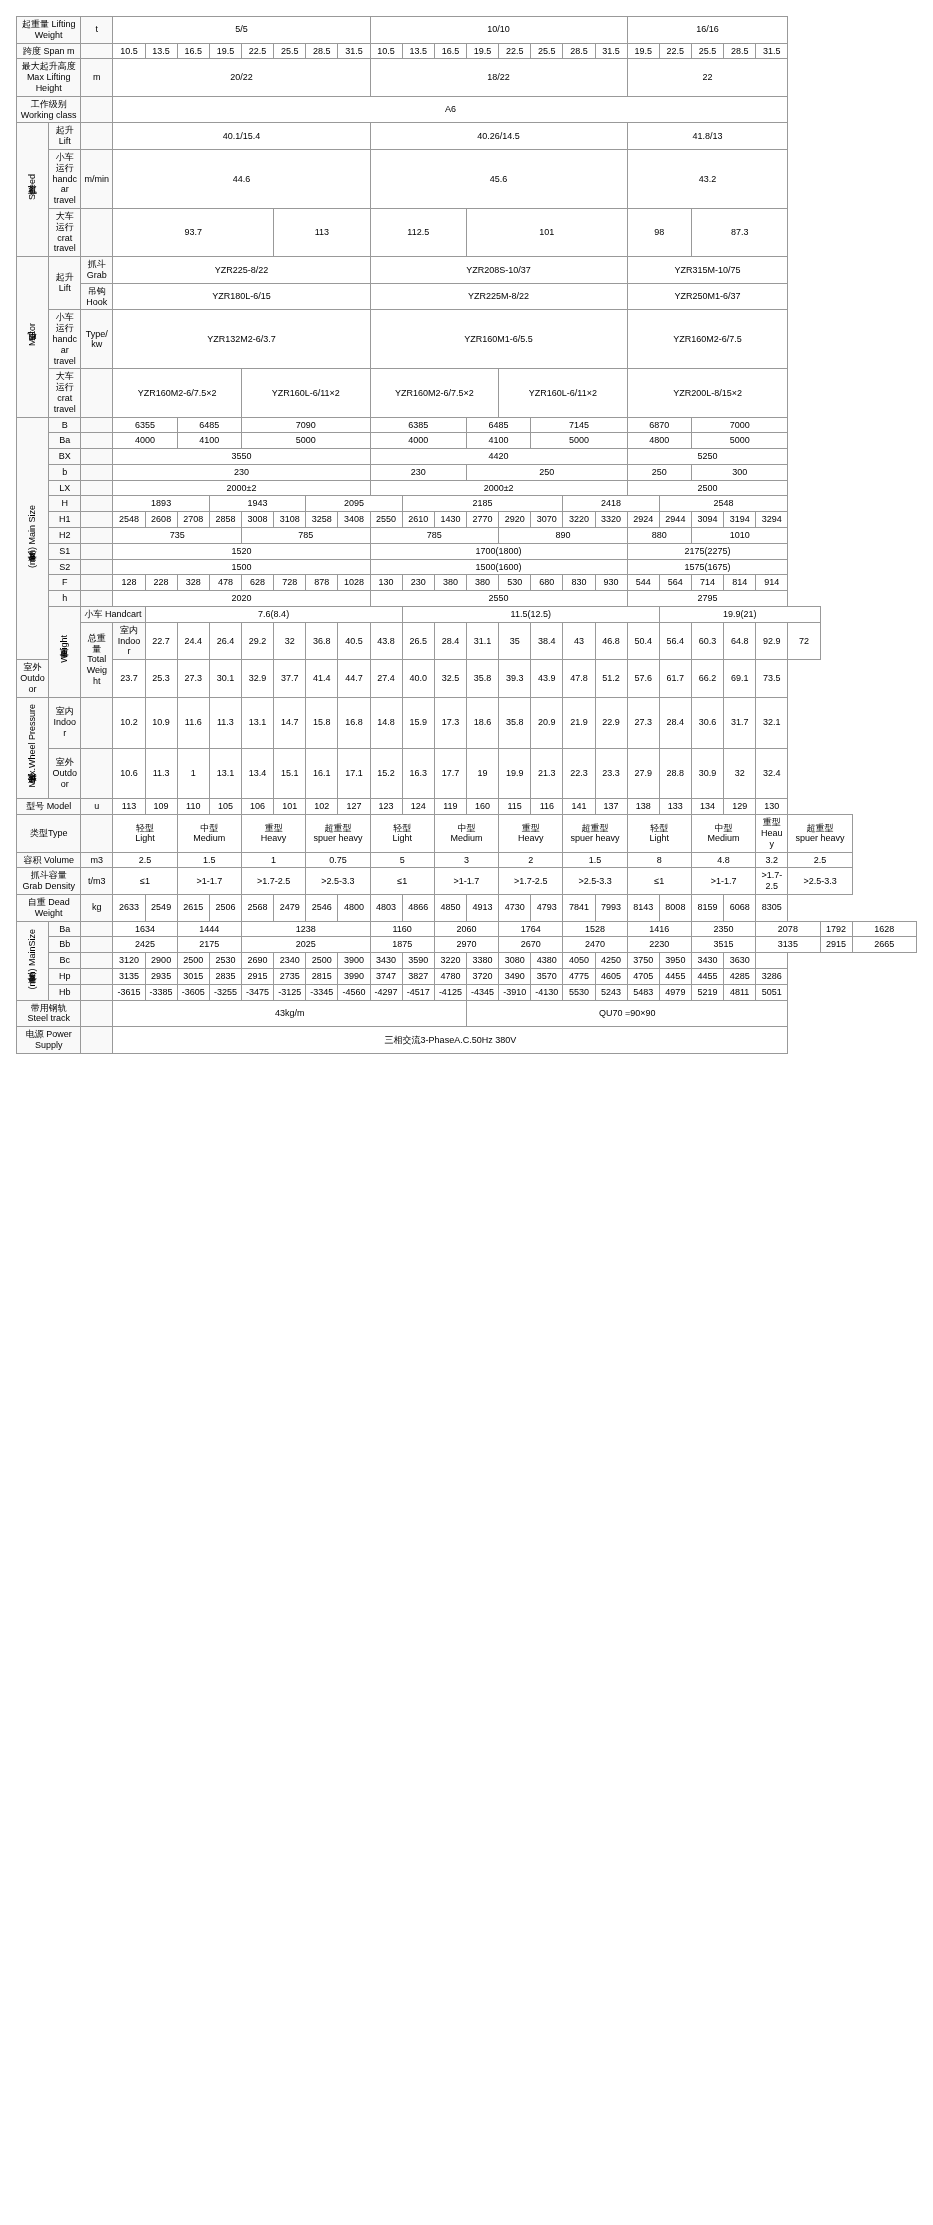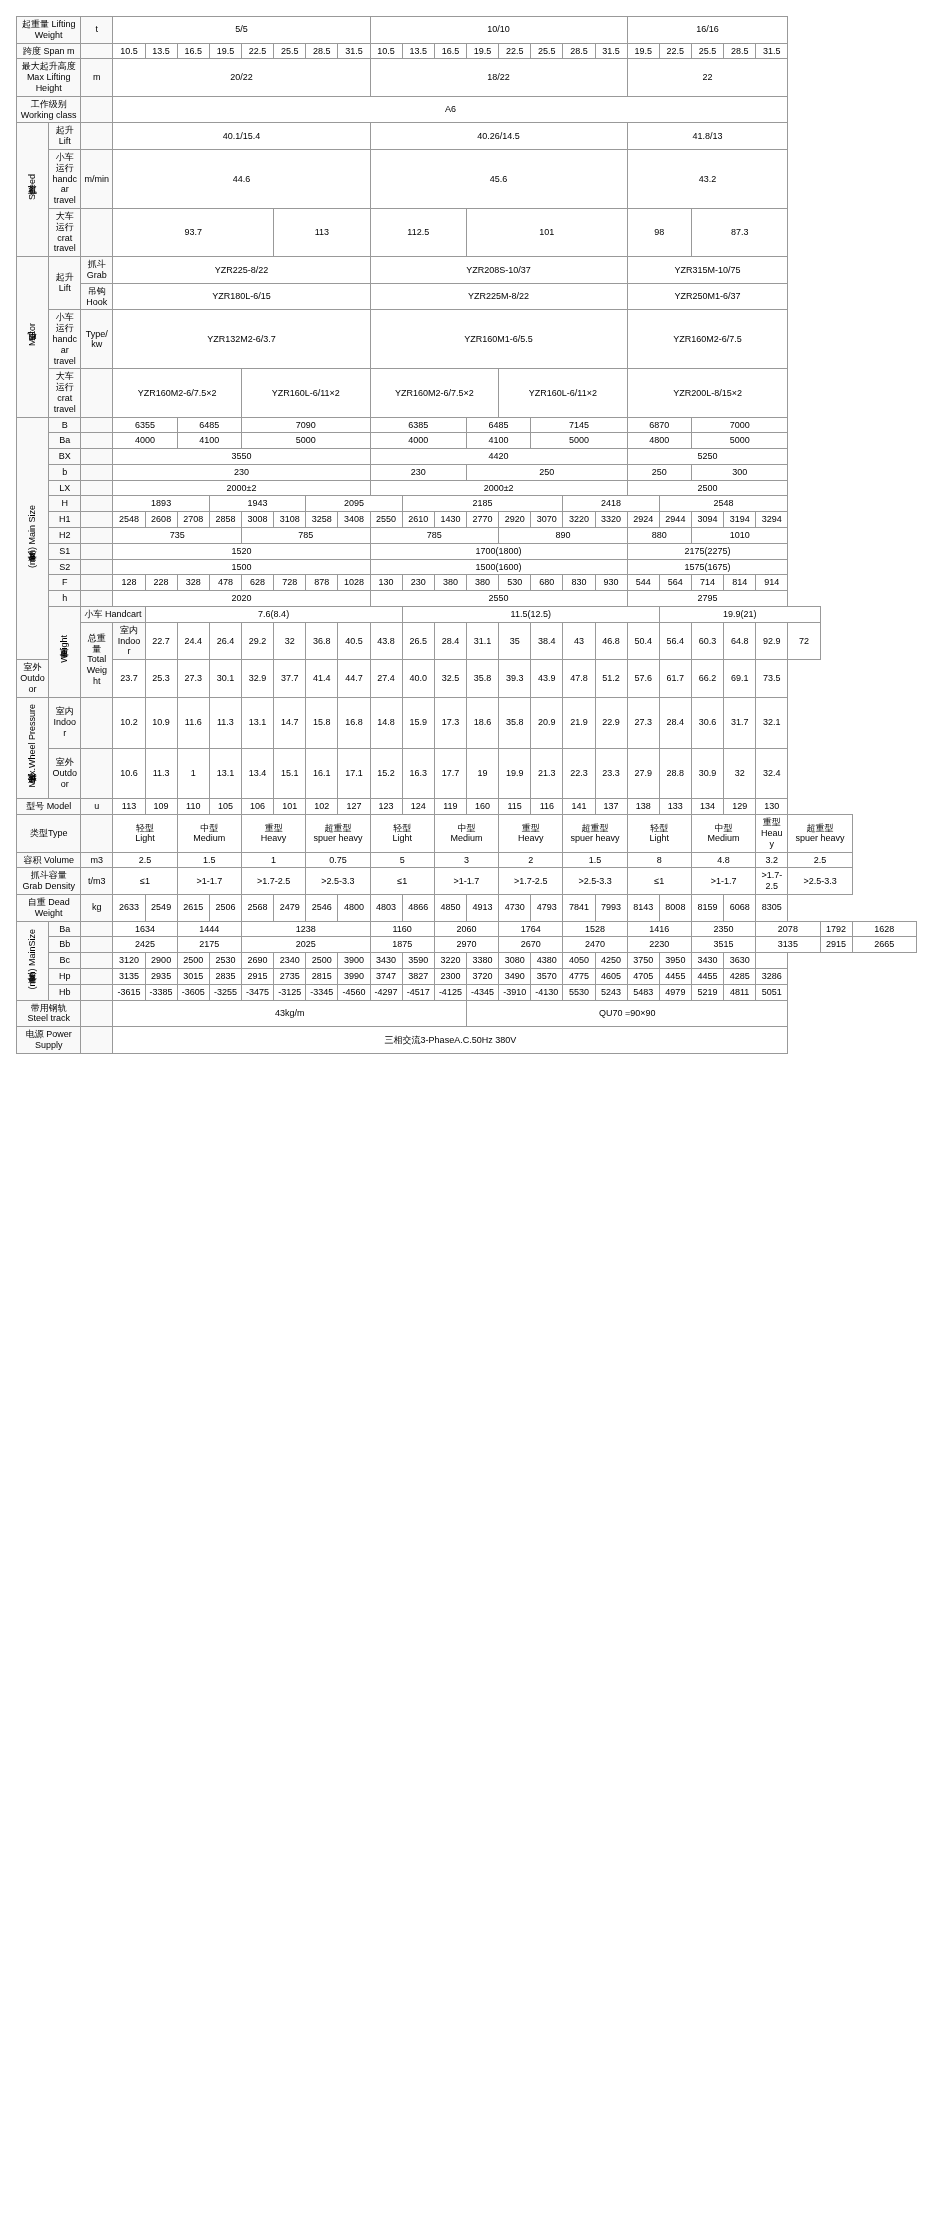--- a/index.html
+++ b/index.html
@@ -570,21 +570,21 @@
     <td>3135</td>
     <td>2935</td>
     <td>3015</td>
     <td>2835</td>
     <td>2915</td>
     <td>2735</td>
     <td>2815</td>
     <td>3990</td>
     <td>3747</td>
     <td>3827</td>
-    <td>2300</td>
+    <td>4780</td>
     <td>3720</td>
     <td>3490</td>
     <td>3570</td>
     <td>4775</td>
     <td>4605</td>
     <td>4705</td>
     <td>4455</td>
     <td>4455</td>
     <td>4285</td>
     <td>3286</td>

